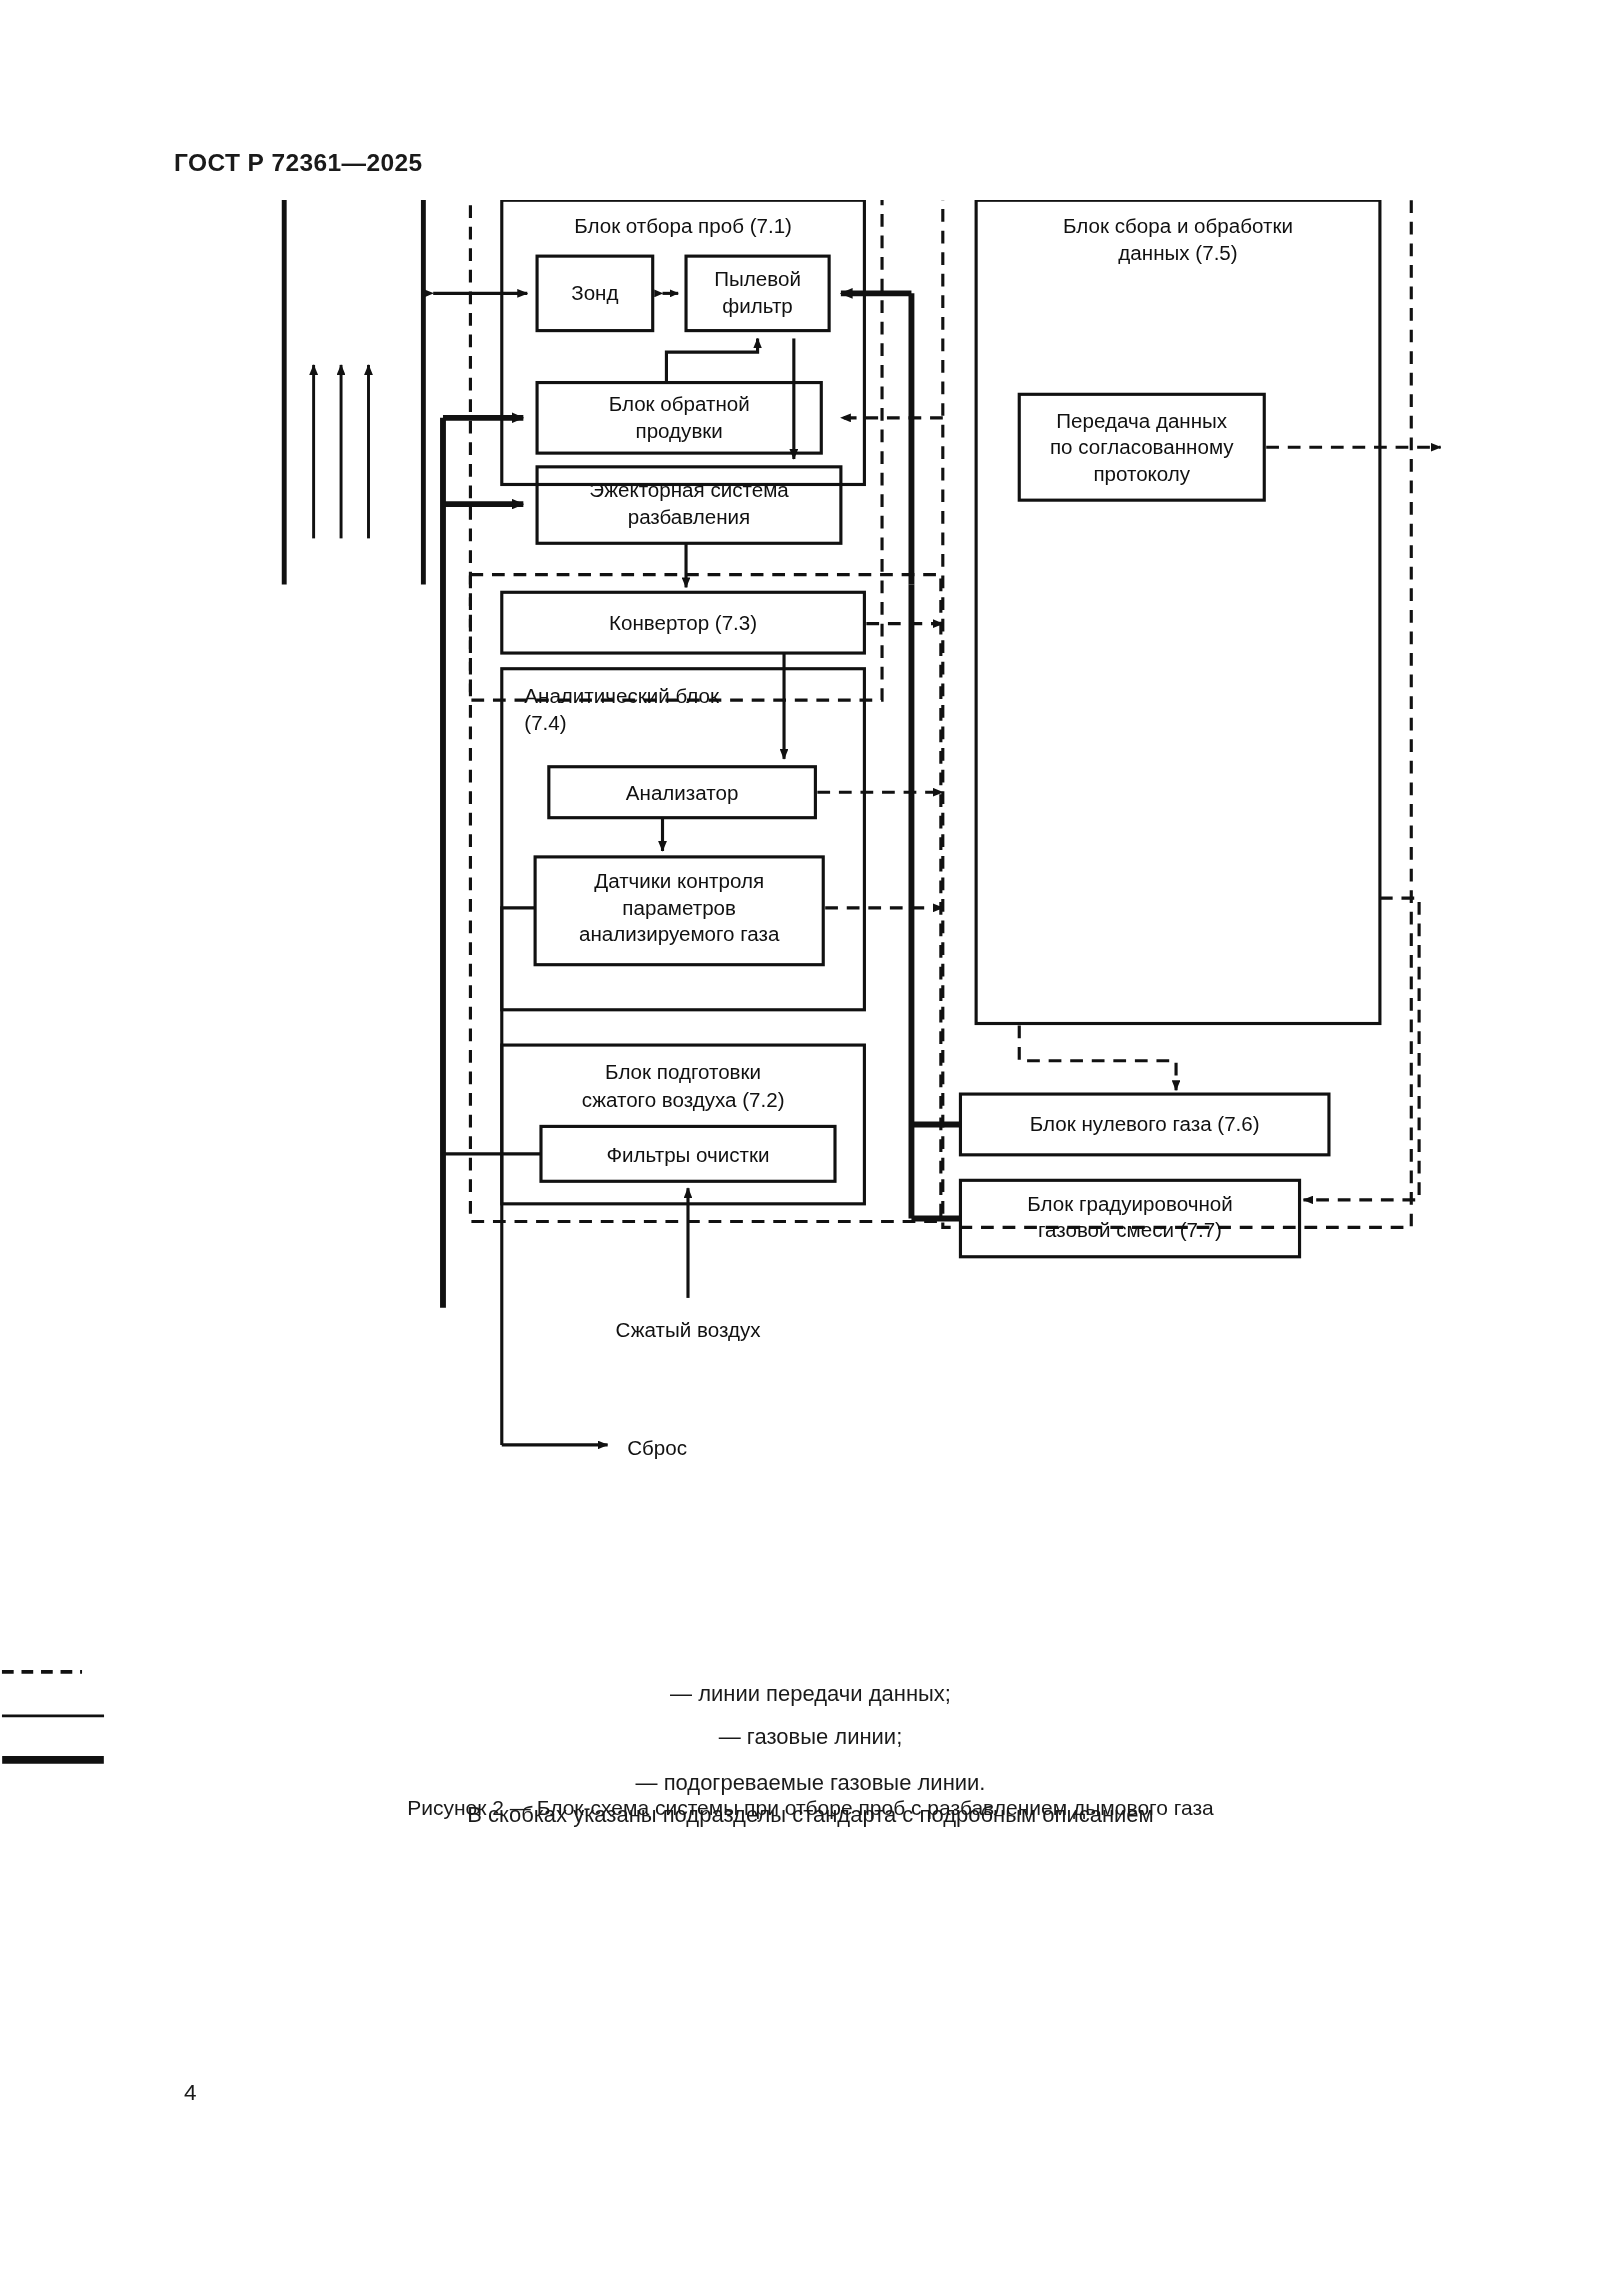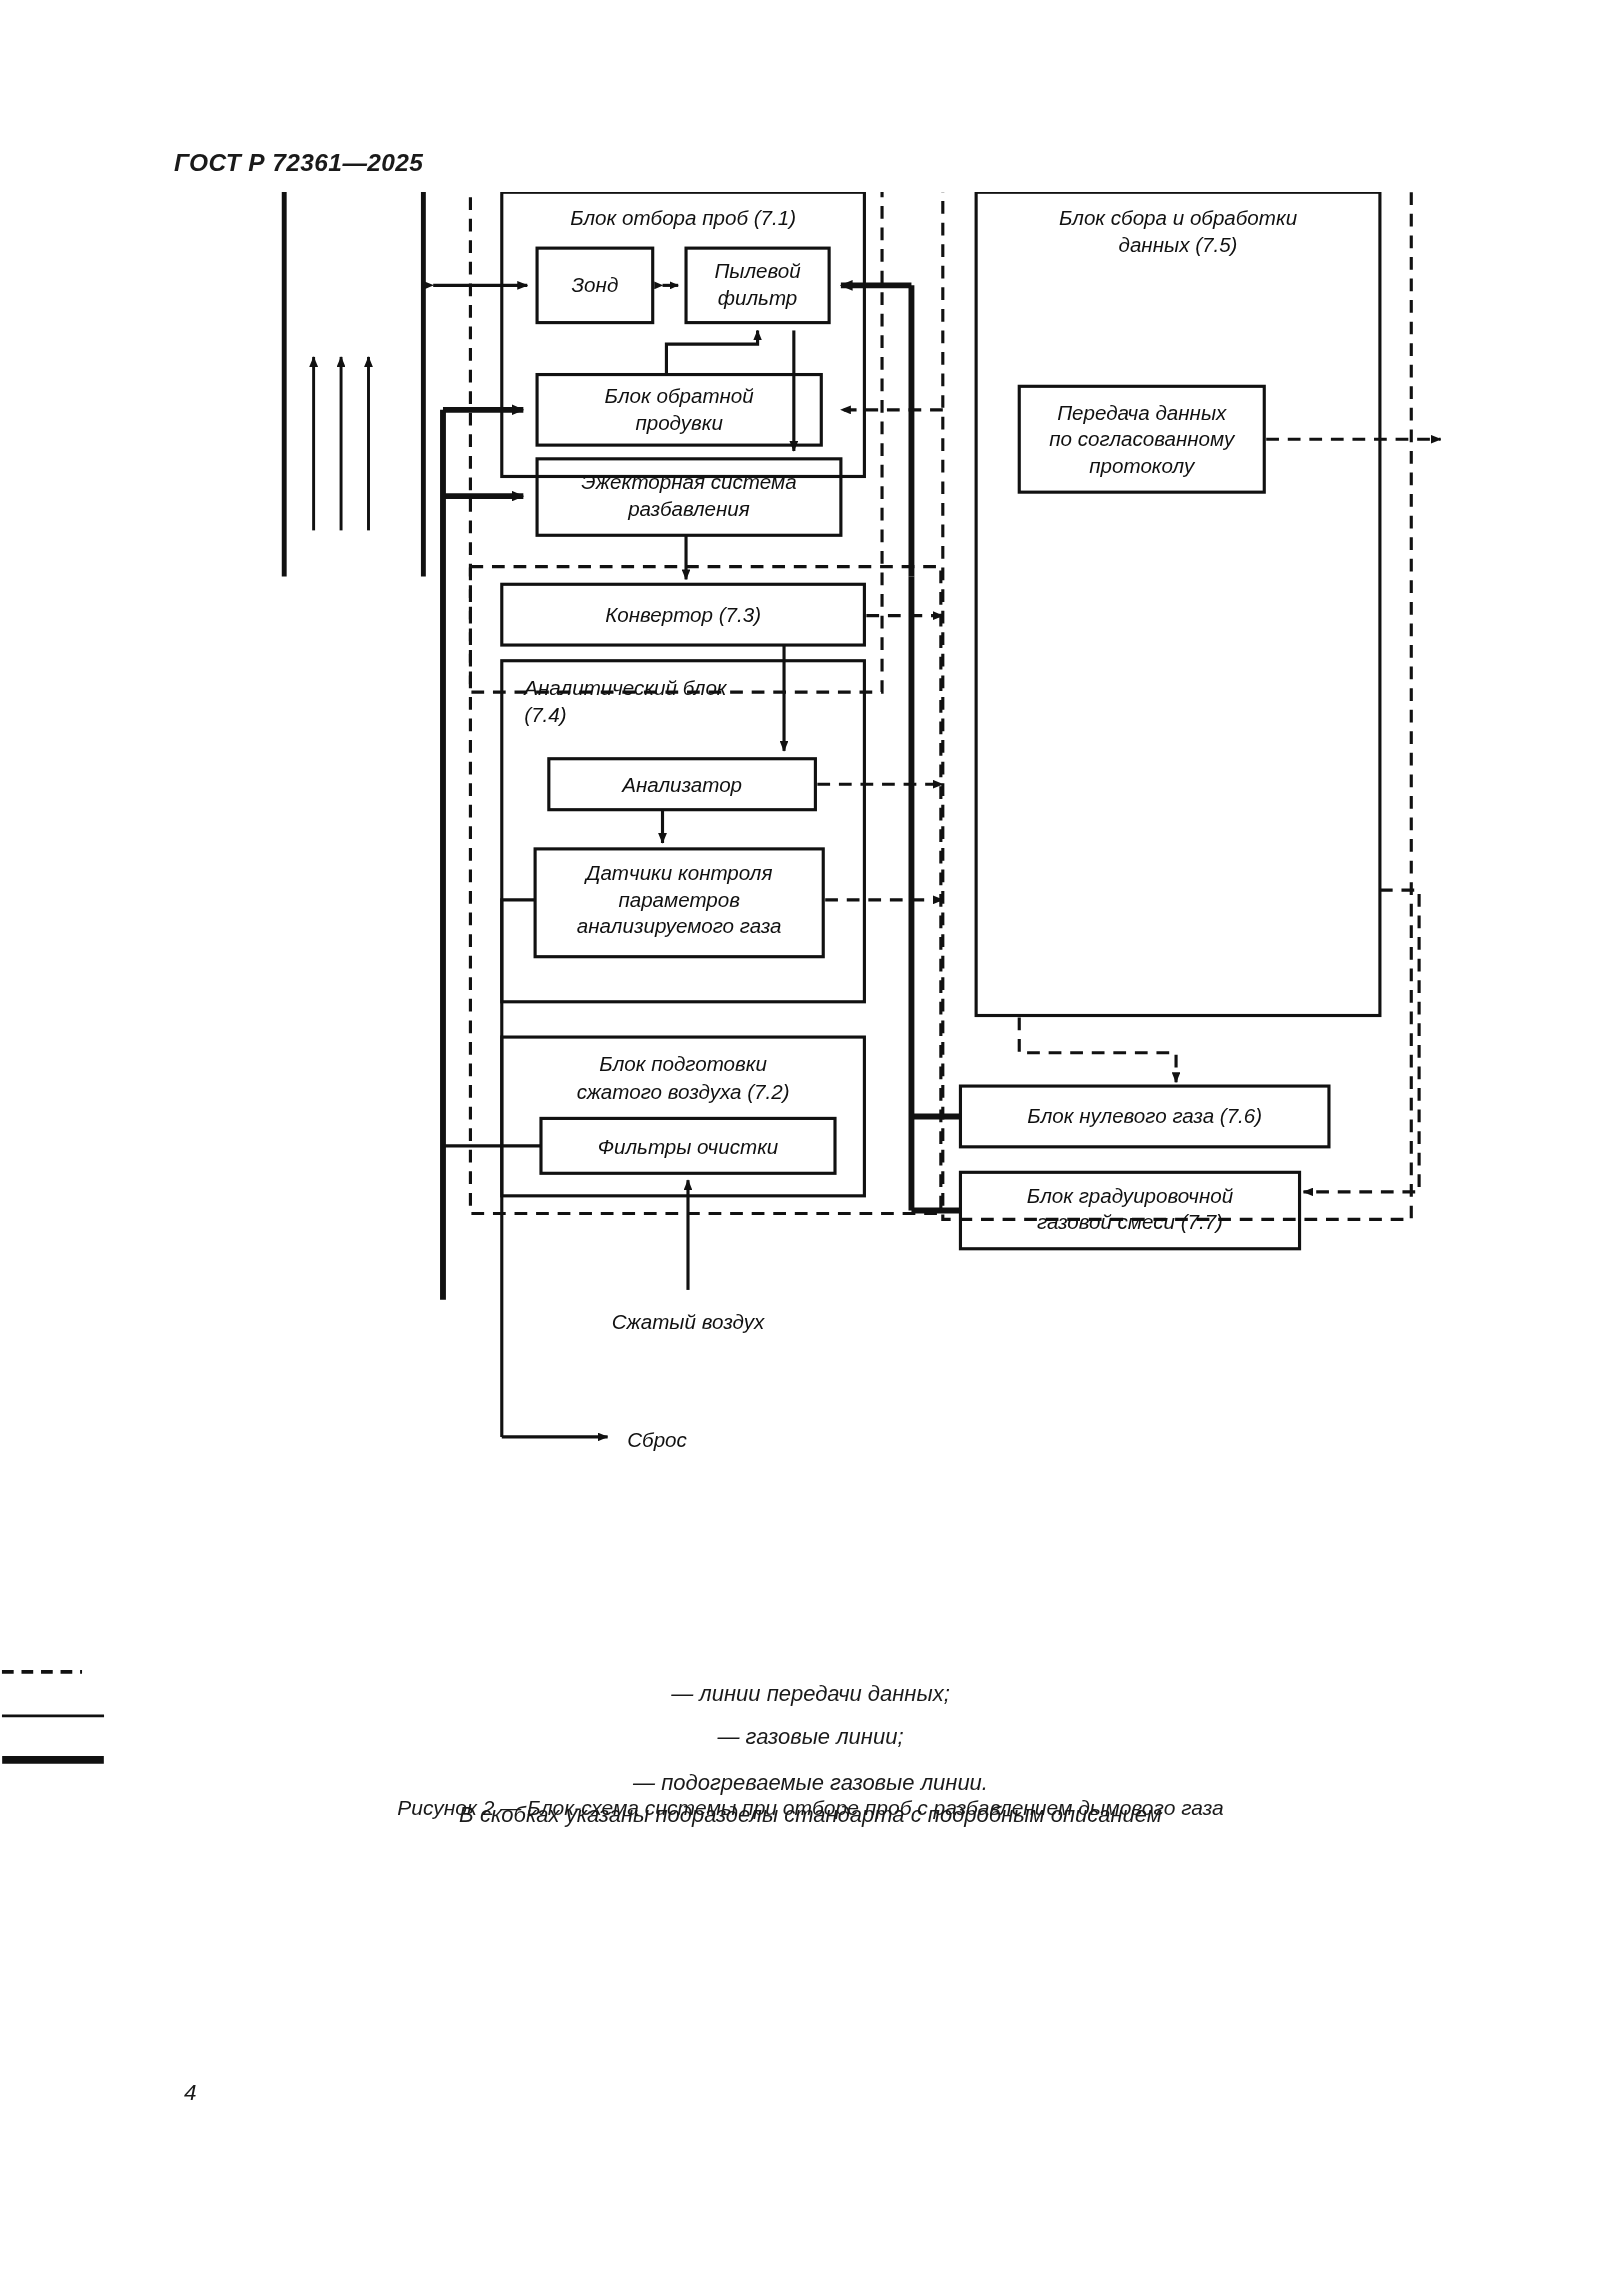--- a/index.html
+++ b/index.html
@@ -1,21 +1,21 @@
 <!DOCTYPE html>
 <html><head>
 <meta charset="utf-8">
 <style>
   html,body{margin:0;padding:0;background:#ffffff;}
   body{width:1621px;height:2293px;position:relative;
        font-family:"Liberation Sans","DejaVu Sans",sans-serif;color:#1a1a1a;}
-  .page{position:absolute;inset:0;font-style:italic;}
+  .page{position:absolute;inset:0;}
   .hdr{position:absolute;left:174px;top:149px;font-size:24.5px;font-weight:bold;letter-spacing:0.4px;}
   .pageno{position:absolute;left:184px;top:2080px;font-size:22.5px;}
-  .figwrap{position:absolute;left:0px;top:192px;width:1621px;height:1451px;}
+  .figwrap{position:absolute;left:0px;top:200px;width:1621px;height:1451px;}
   svg{display:block;}
   .legend{position:absolute;left:0;top:1666px;width:1621px;text-align:center;font-size:22px;line-height:1.45;}
   .legend .l2{display:block;}
   .caption{position:absolute;left:0;top:1796px;width:1621px;text-align:center;font-size:21px;}
   text{font-family:"Liberation Sans","DejaVu Sans",sans-serif;fill:#111111;}
   .bt{font-size:21px;}
   .lgline{stroke:#111;fill:none;}
 </style>
 </head>
 <body>

